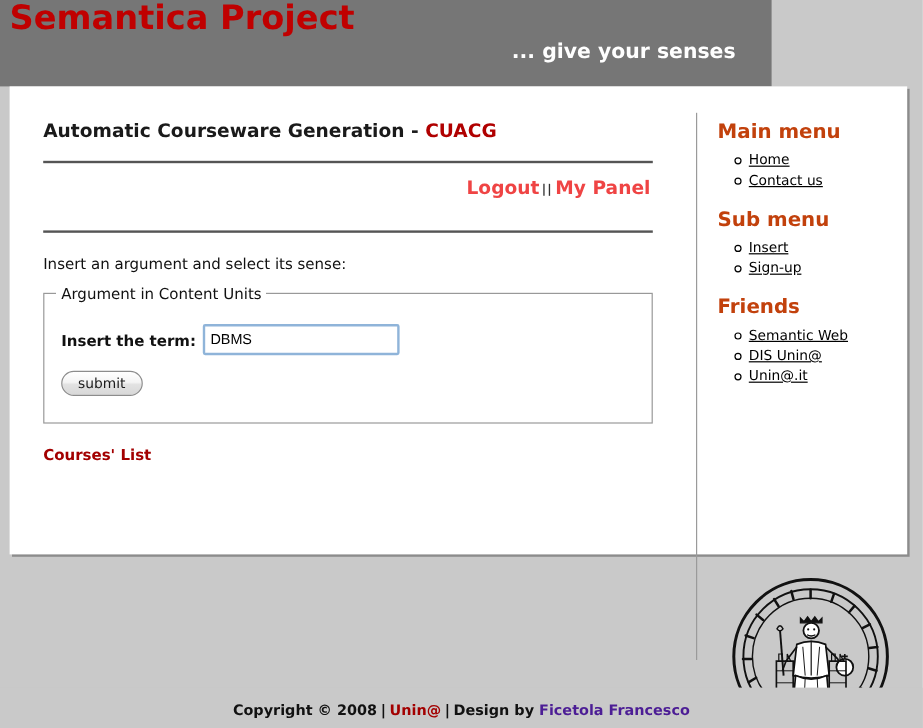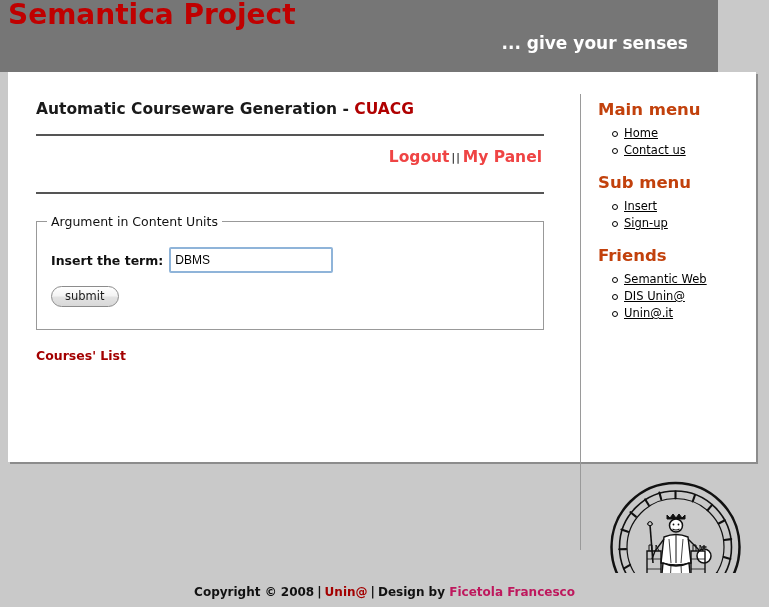--- a/index.html
+++ b/index.html
@@ -12,21 +12,21 @@
     background: #c9c9c9;
     font-family: "DejaVu Sans", sans-serif;
     overflow: hidden;
     position: relative;
   }
 
   
   #header-band {
     position: absolute;
     left: 0; top: 0;
-    width: 718px;
+    width: 643px;
     height: 72px;
     background: #767676;
     overflow: hidden;
   }
   #site-title {
     position: absolute;
     left: 8px; top: -2px;
     font-size: 28px;
     font-weight: bold;
     color: #c00000;
@@ -97,21 +97,21 @@
   }
 
   #intro-text {
     font-size: 12.5px;
     color: #111111;
     padding: 18px 0 10px 0;
   }
 
   #arg-fieldset {
     border: 1px solid #999999;
-    margin: 20px 0 0 0;
+    margin: 0 0 0 0;
     padding: 8px 10px 22px 10px;
     box-sizing: border-box;
     width: 508px;
   }
   #arg-legend {
     font-size: 12.5px;
     color: #111111;
     padding: 0 4px;
   }
   .form-row {
@@ -233,21 +233,21 @@
     left: 0; top: 12px;
     width: 769px;
     text-align: center;
     font-size: 12px;
     font-weight: bold;
     color: #111111;
     white-space: nowrap;
   }
   #footer-text a { color: #a30000; text-decoration: none; }
   #footer-text .pipe { color: #111111; font-weight: bold; padding: 0 3px; }
-  #footer-text .designer { color: #be185d; }
+  #footer-text .designer { color: #4c1d95; }
 </style>
 </head>
 <body>
 
 <div id="header-band">
   <div id="site-title">Semantica Project</div>
   <div id="tagline">... give your senses</div>
 </div>
 
 <div id="panel">
@@ -257,20 +257,21 @@
     <h1 id="page-title"><span>Automatic Courseware Generation - </span><span class="accent">CUACG</span></h1>
 
     <div class="rule"></div>
 
     <div id="authbar">
       <a href="#">Logout</a><span class="sep">||</span><a href="#">My Panel</a>
     </div>
 
     <div class="rule"></div>
 
+    <div id="intro-text">Insert an argument and select its sense:</div>
 
     <fieldset id="arg-fieldset">
       <legend id="arg-legend">Argument in Content Units</legend>
 
       <div class="form-row">
         <label id="term-label">Insert the term:</label>
         <input id="term-input" type="text" value="DBMS" style="">
       </div>
 
       <div id="submit-row">

